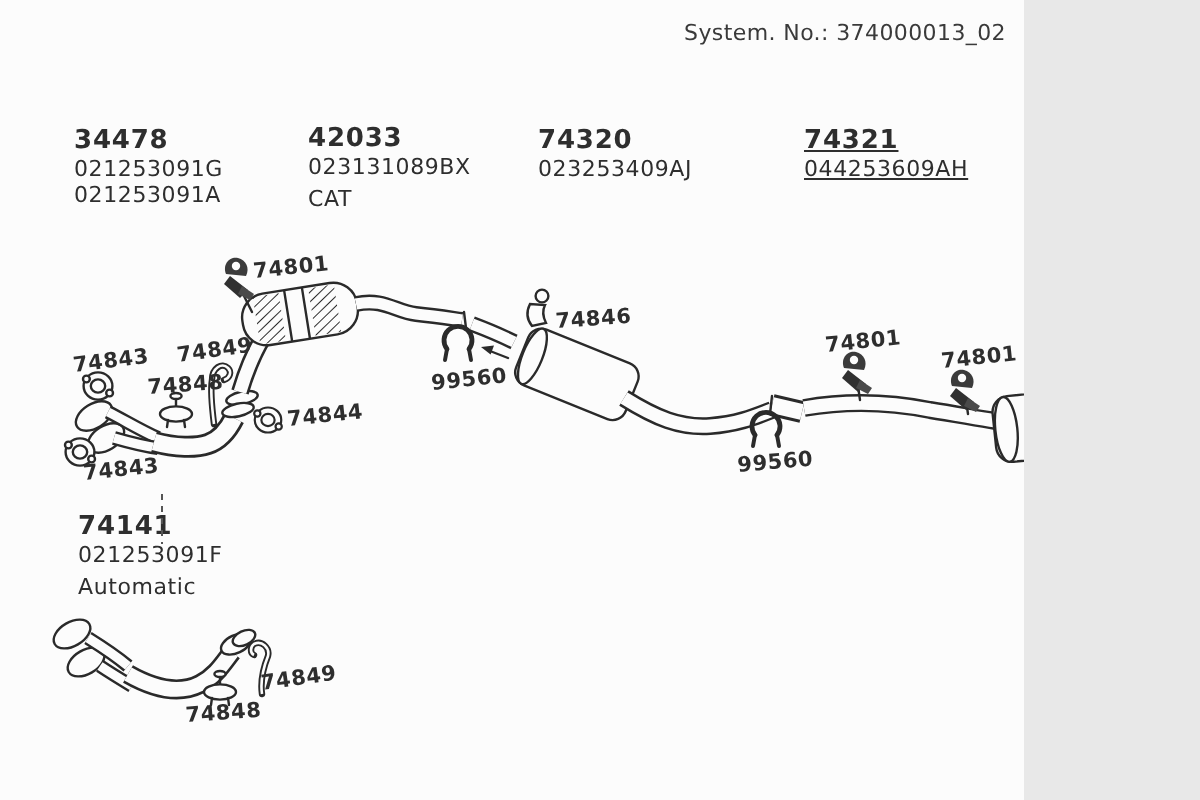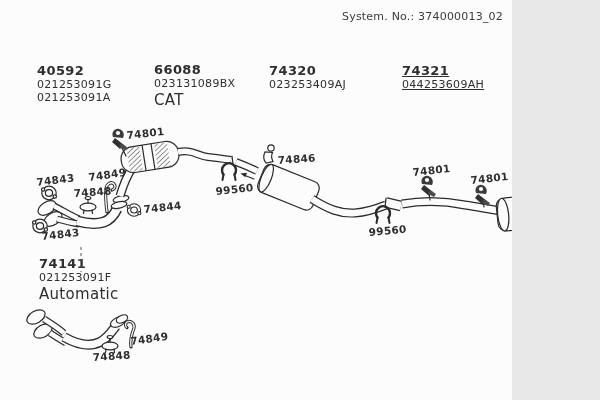--- a/index.html
+++ b/index.html
@@ -2,43 +2,43 @@
 <html><head>
 <meta charset="utf-8">
 <style>
   html,body{margin:0;padding:0;}
   body{background:#e8e8e8;font-family:"DejaVu Sans",sans-serif;}
   #canvas{position:relative;width:512px;height:400px;background:#fcfcfc;overflow:hidden;}
   .hdr{position:absolute;top:10px;right:9px;font-size:11px;color:#3a3a3a;letter-spacing:.2px;}
   .group{position:absolute;color:#2e2e2e;}
   .group .gid{font-size:13px;font-weight:bold;letter-spacing:.4px;line-height:13px;}
   .group .code{font-size:11px;line-height:12.5px;letter-spacing:.3px;margin-top:2px;}
-  .group .note{font-size:15px;line-height:12px;letter-spacing:.3px;margin-top:3px;}
+  .group .note{font-size:11px;line-height:12px;letter-spacing:.3px;margin-top:3px;}
   svg{position:absolute;left:0;top:0;}
   .ln{stroke:#2a2a2a;stroke-width:1.2;fill:none;stroke-linecap:round;}
   .wh{fill:#fcfcfc;}
   .po{stroke:#2a2a2a;fill:none;stroke-linecap:butt;}
   .pi{stroke:#fcfcfc;fill:none;stroke-linecap:butt;}
   .callout{font-family:"DejaVu Sans",sans-serif;font-size:10.5px;font-weight:bold;fill:#2e2e2e;letter-spacing:.3px;}
   .dash{stroke:#555;stroke-width:1;stroke-dasharray:3 3;}
 </style>
 </head>
 <body>
 
 <div id="canvas">
 
   <div class="hdr">System. No.: 374000013_02</div>
 
   <div class="group" style="left:37px;top:64px;">
-    <div class="gid">40592</div>
+    <div class="gid">34478</div>
     <div class="code">021253091G</div>
     <div class="code" style="margin-top:0;">021253091A</div>
   </div>
   <div class="group" style="left:154px;top:63px;">
-    <div class="gid">66088</div>
+    <div class="gid">42033</div>
     <div class="code">023131089BX</div>
     <div class="note">CAT</div>
   </div>
   <div class="group" style="left:269px;top:64px;">
     <div class="gid">74320</div>
     <div class="code">023253409AJ</div>
   </div>
   <div class="group" style="left:402px;top:64px;text-decoration:underline;">
     <div class="gid">74321</div>
     <div class="code">044253609AH</div>

